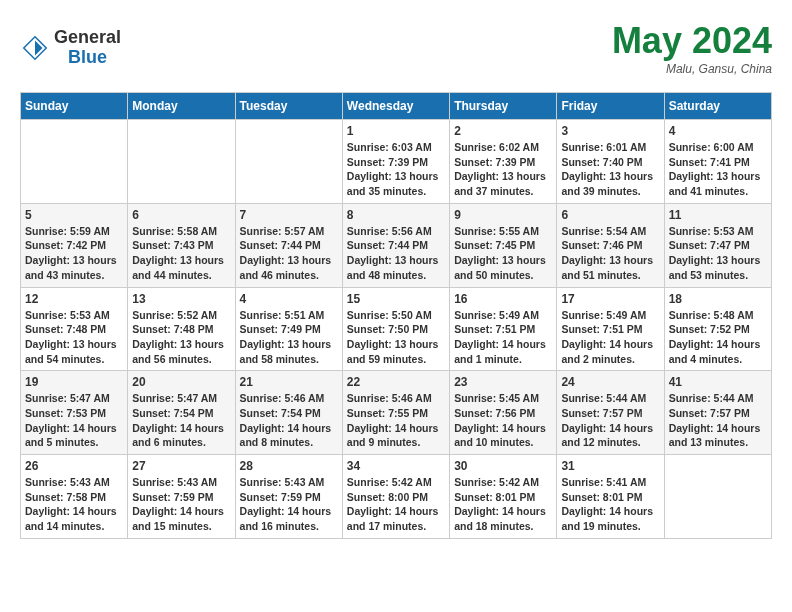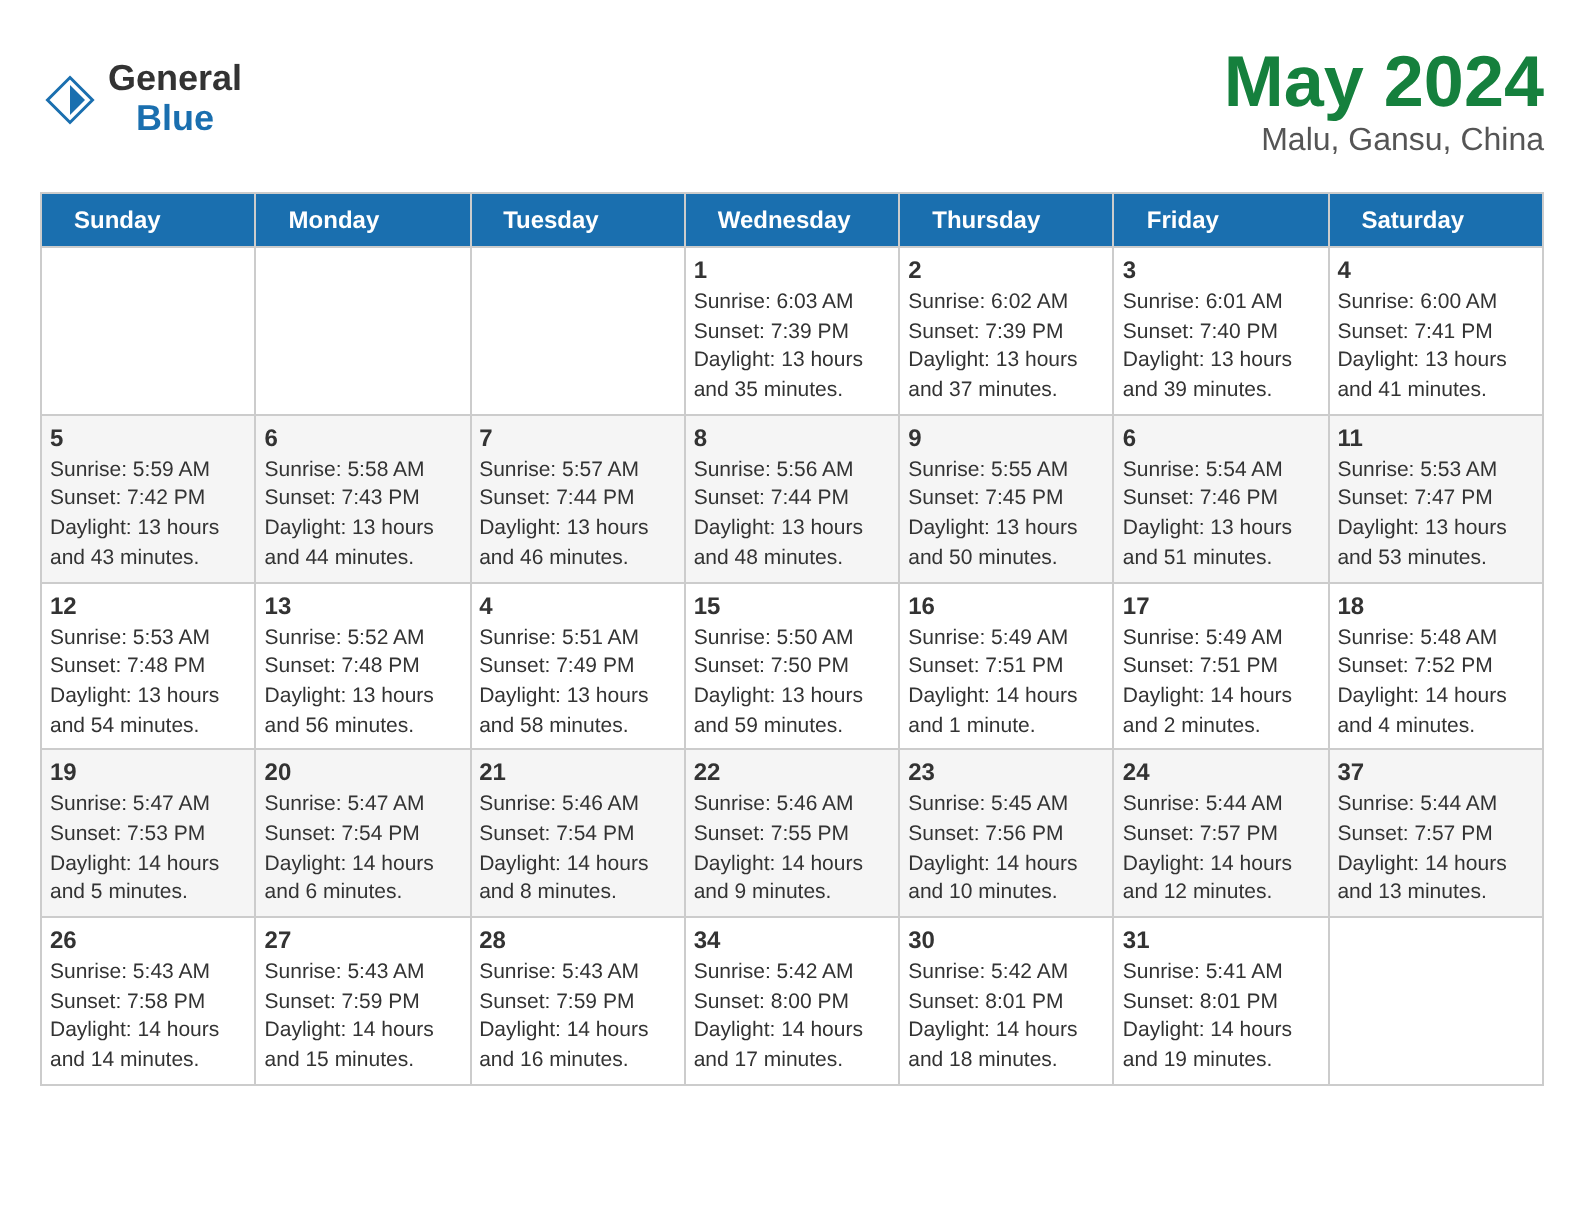--- a/index.html
+++ b/index.html
@@ -32,32 +32,33 @@
     }
     .title-block {
       text-align: right;
     }
     .month-year {
       font-size: 36px;
       font-weight: bold;
       color: #15803d;
     }
     .location {
-      font-size: 16px;
+      font-size: 12px;
       color: #555;
+      font-style: italic;
     }
     .calendar {
       width: 100%;
       border-collapse: collapse;
       font-size: 11px;
     }
     .calendar thead tr th {
       background: #1a6faf;
       color: #fff;
-      padding: 6px 16px;
+      padding: 6px 4px;
       text-align: left;
       font-size: 12px;
       font-weight: bold;
       border: 1px solid #ccc;
     }
     .calendar tbody tr td {
       border: 1px solid #ccc;
       vertical-align: top;
       padding: 4px;
       width: calc(100% / 7);
@@ -70,20 +71,21 @@
     .day-number {
       font-size: 12px;
       font-weight: bold;
       color: #333;
       margin-bottom: 2px;
     }
     .day-info {
       color: #333;
       font-size: 10.5px;
       line-height: 1.4;
+      font-weight: bold;
     }
     .empty-cell {
       background: #fff !important;
     }
   </style>
 </head>
 <body>
 
 <div class="header">
   <div class="logo">
@@ -215,21 +217,21 @@
         </td>
         <td>
           <div class="day-number">23</div>
           <div class="day-info">Sunrise: 5:45 AM<br>Sunset: 7:56 PM<br>Daylight: 14 hours<br>and 10 minutes.</div>
         </td>
         <td>
           <div class="day-number">24</div>
           <div class="day-info">Sunrise: 5:44 AM<br>Sunset: 7:57 PM<br>Daylight: 14 hours<br>and 12 minutes.</div>
         </td>
         <td>
-          <div class="day-number">37</div>
+          <div class="day-number">41</div>
           <div class="day-info">Sunrise: 5:44 AM<br>Sunset: 7:57 PM<br>Daylight: 14 hours<br>and 13 minutes.</div>
         </td>
       </tr>
       <tr>
         <td>
           <div class="day-number">26</div>
           <div class="day-info">Sunrise: 5:43 AM<br>Sunset: 7:58 PM<br>Daylight: 14 hours<br>and 14 minutes.</div>
         </td>
         <td>
           <div class="day-number">27</div>

